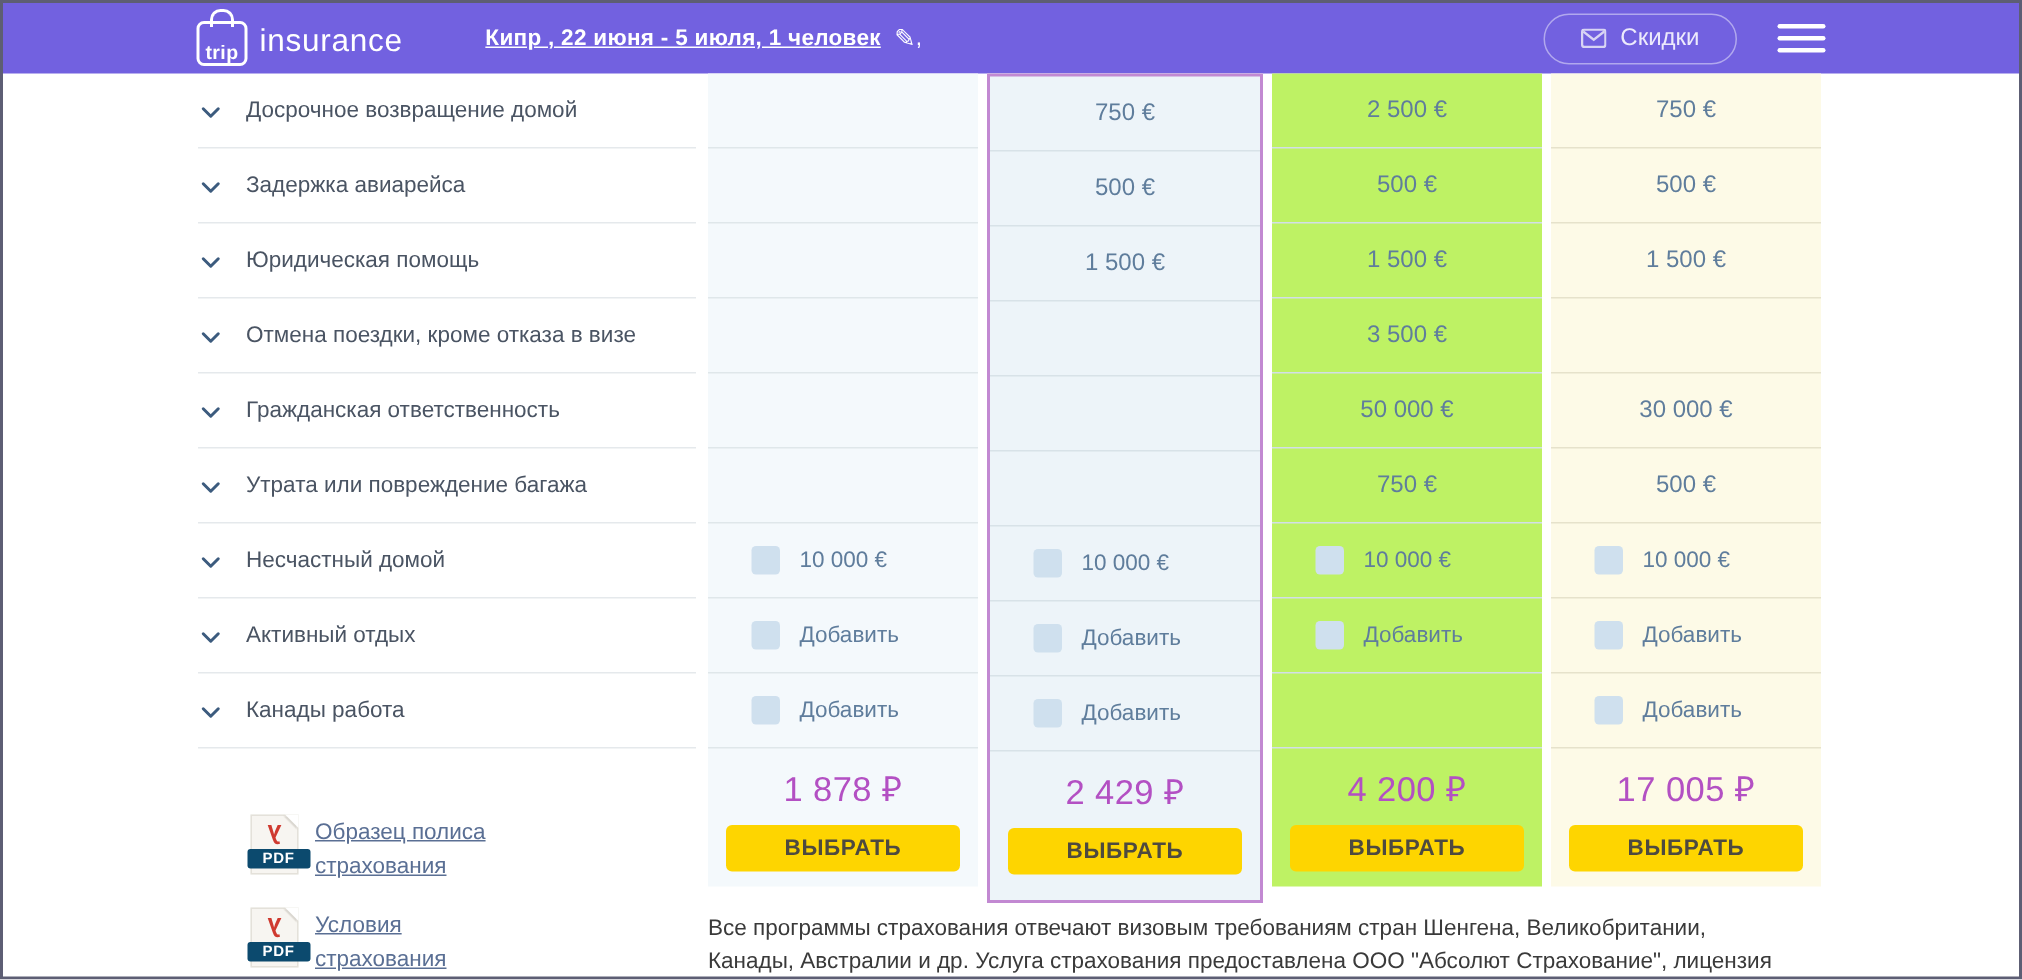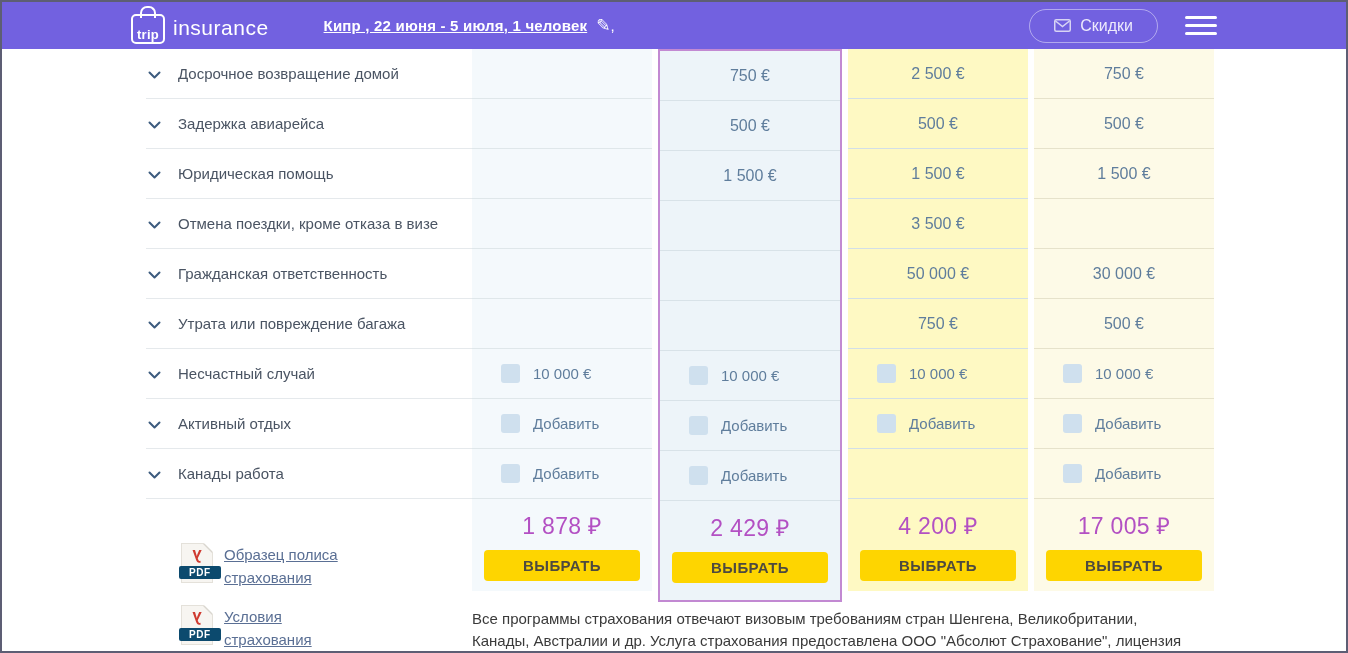--- a/index.html
+++ b/index.html
@@ -20,21 +20,21 @@
        text-decoration:underline;cursor:pointer;letter-spacing:.2px;}
   .pencil{color:#fff;font-size:17px;margin-left:9px;cursor:pointer;}
   .edit-mark{color:#fff;font-size:15px;}
   .discounts{margin-left:auto;display:flex;align-items:center;gap:9px;
        border:1px solid rgba(255,255,255,.45);border-radius:17px;padding:7px 24px;
        color:#edeafc;font-size:16px;cursor:pointer;background:transparent;}
   .menu{margin:0 129px 0 27px;width:32px;cursor:pointer;}
   .menu span{display:block;height:3px;background:#fff;border-radius:2px;margin:5px 0;}
 
   
-  .sidebar{position:absolute;left:144px;top:47px;width:332px;}
+  .sidebar{position:absolute;left:130px;top:47px;width:332px;}
   .side-item{height:49px;display:flex;align-items:center;border-bottom:1px solid #e5e9ec;cursor:pointer;}
   .side-item .chev{display:flex;margin:2px 17px 0 2px;flex:none;}
   .side-item .lbl{font-size:15px;color:#4a5463;}
   .docs{margin-top:44px;padding-left:35px;display:flex;flex-direction:column;gap:15px;}
   .doc{display:flex;align-items:flex-start;gap:11px;cursor:pointer;}
   .pdf-icon{position:relative;flex:none;width:32px;height:40px;background:#f7f5f1;
        border:1px solid #e4e1da;box-sizing:border-box;}
   .pdf-fold{position:absolute;top:-1px;right:-1px;width:0;height:0;
        border-left:9px solid transparent;border-top:9px solid #fff;
        filter:drop-shadow(-1px 1px 0 #d9d6cf);}
@@ -145,21 +145,21 @@
             </svg>
           </span>
           <span class="lbl">Утрата или повреждение багажа</span>
         </div>
         <div class="side-item">
           <span class="chev">
             <svg width="13" height="8" viewBox="0 0 13 8">
               <polyline points="1.5,1.5 6.5,6.5 11.5,1.5" fill="none" stroke="#3c5b7e" stroke-width="2" stroke-linecap="round" stroke-linejoin="round"></polyline>
             </svg>
           </span>
-          <span class="lbl">Несчастный случай</span>
+          <span class="lbl">Несчастный домой</span>
         </div>
         <div class="side-item">
           <span class="chev">
             <svg width="13" height="8" viewBox="0 0 13 8">
               <polyline points="1.5,1.5 6.5,6.5 11.5,1.5" fill="none" stroke="#3c5b7e" stroke-width="2" stroke-linecap="round" stroke-linejoin="round"></polyline>
             </svg>
           </span>
           <span class="lbl">Активный отдых</span>
         </div>
         <div class="side-item">
@@ -235,21 +235,21 @@
           <span class="checkbox"></span>
           <span class="cblabel">Добавить</span>
         </div>
         <div class="row cbrow">
           <span class="checkbox"></span>
           <span class="cblabel">Добавить</span>
         </div>
         <div class="price-row">2 429 ₽</div>
         <button class="select-btn">ВЫБРАТЬ</button>
       </div>
-      <div class="col" style="background: #fef9c3; --div: #d2dfe8;">
+      <div class="col" style="background: #bef264; --div: #d2dfe8;">
         <div class="row">
           <span class="val">2 500 €</span>
         </div>
         <div class="row">
           <span class="val">500 €</span>
         </div>
         <div class="row">
           <span class="val">1 500 €</span>
         </div>
         <div class="row">

